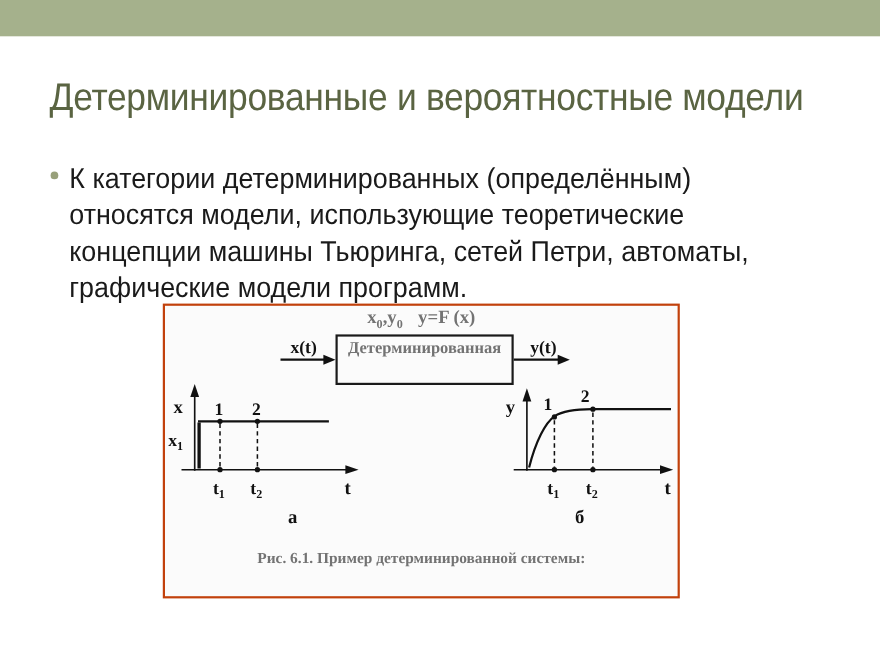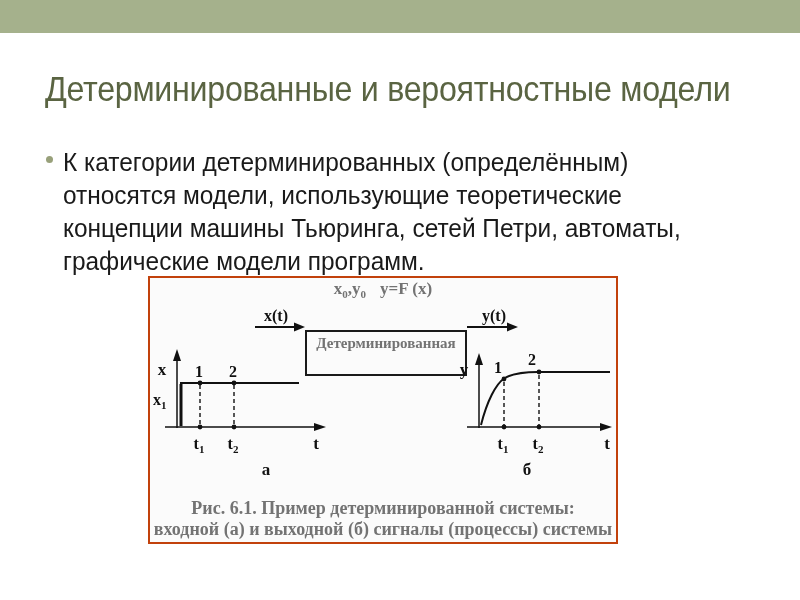--- a/index.html
+++ b/index.html
@@ -43,35 +43,35 @@
     position:absolute; left:0; top:1px; width:100%;
     text-align:center; font-size:17px; font-weight:bold; white-space:nowrap;
   }
   .formula sub { font-size:11px; }
   .formula .gap { display:inline-block; width:14px; }
 
   .sysbox {
     position:absolute; left:155px; top:26px; width:158px; height:40px;
     border:2px solid #1a1a1a; background:#fbfbfb;
     text-align:center; font-weight:bold; font-size:15px; line-height:18px;
-    padding-top:2px; box-sizing:content-box;margin-top:26px;
+    padding-top:2px; box-sizing:content-box;
   }
   .sysbox .ws { word-spacing:5px; }
 
   .fig-art { position:absolute; left:0; top:0; }
   .fig-art text {
     font-family:"Liberation Serif", serif; font-weight:bold;
     font-size:16px; fill:#111;
   }
   .fig-art .axlbl { font-size:17px; }
   .fig-art .sub { font-size:11px; }
 
   .fig-caption {
     position:absolute; left:0; top:220px; width:100%;
-    text-align:center; font-size:18px; font-weight:bold; line-height:21px;
+    text-align:center; font-size:14px; font-weight:bold; line-height:21px;
     white-space:nowrap;
   }
 </style>
 </head>
 <body>
 
 <div class="slide">
 
   <div class="topbar"></div>
 
@@ -155,17 +155,16 @@
         <text x="382" y="87" text-anchor="middle">2</text>
         <text x="353" y="171" text-anchor="middle"><tspan>t</tspan><tspan class="sub" dy="4">1</tspan></text>
         <text x="388" y="171" text-anchor="middle"><tspan>t</tspan><tspan class="sub" dy="4">2</tspan></text>
         <text class="axlbl" x="457" y="171" text-anchor="middle">t</text>
         <text class="axlbl" x="377" y="197" text-anchor="middle">б</text>
       </g>
     </svg>
 
     <div class="fig-caption">
       <div>Рис. 6.1. Пример детерминированной системы:</div>
-      <div>входной (а) и выходной (б) сигналы (процессы) системы</div>
     </div>
 
   </div>
 </div>
 
 </body></html>

